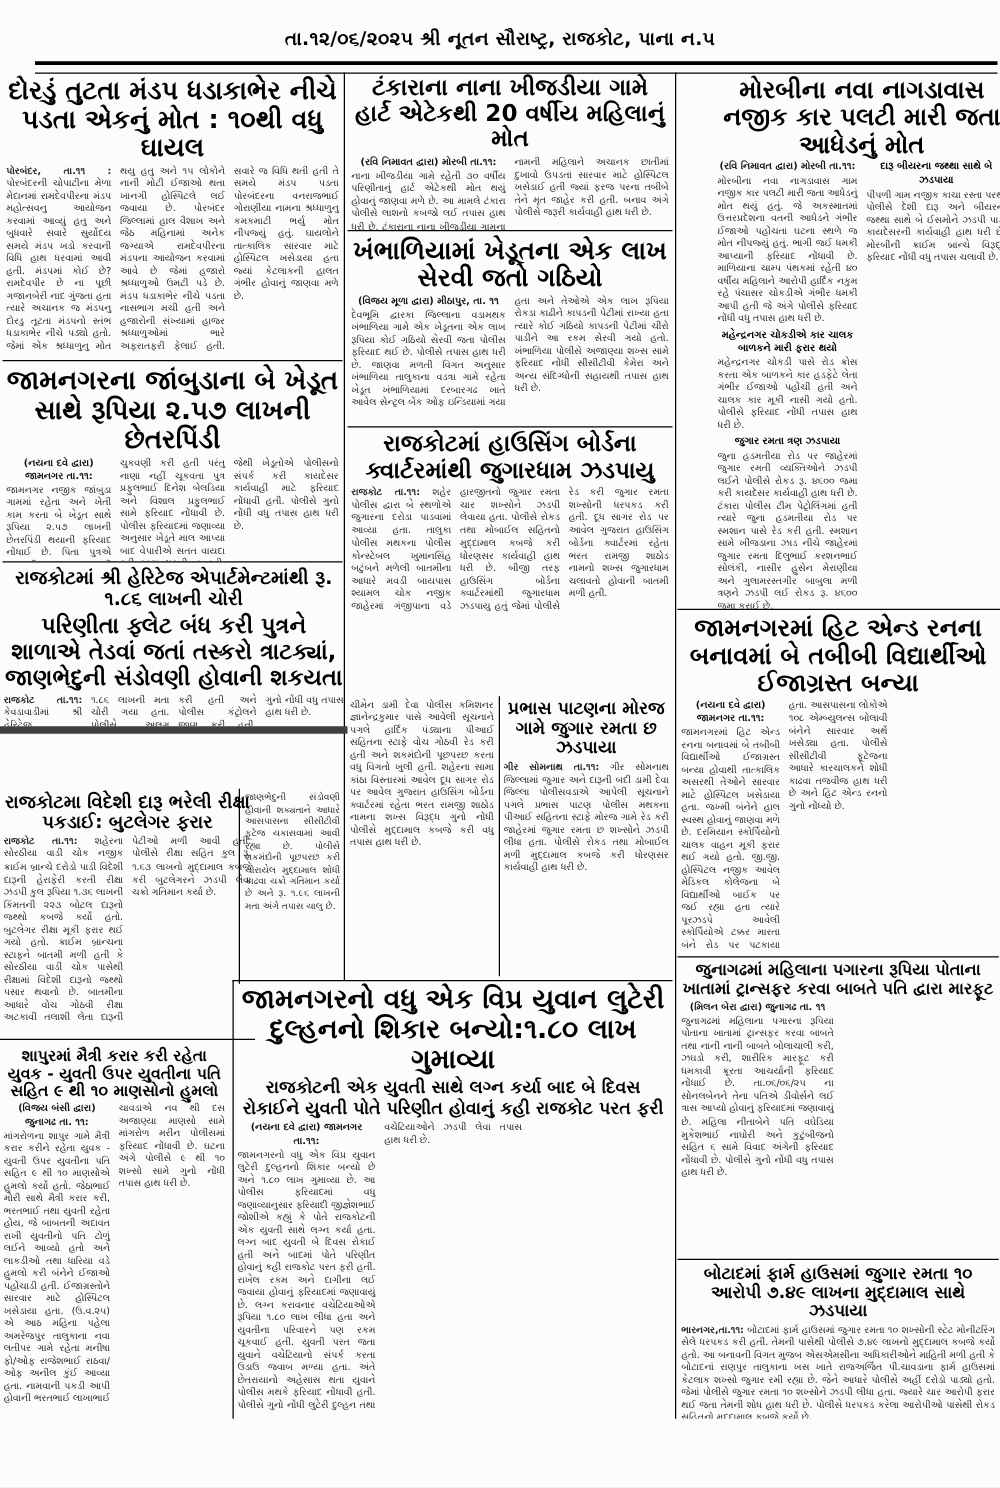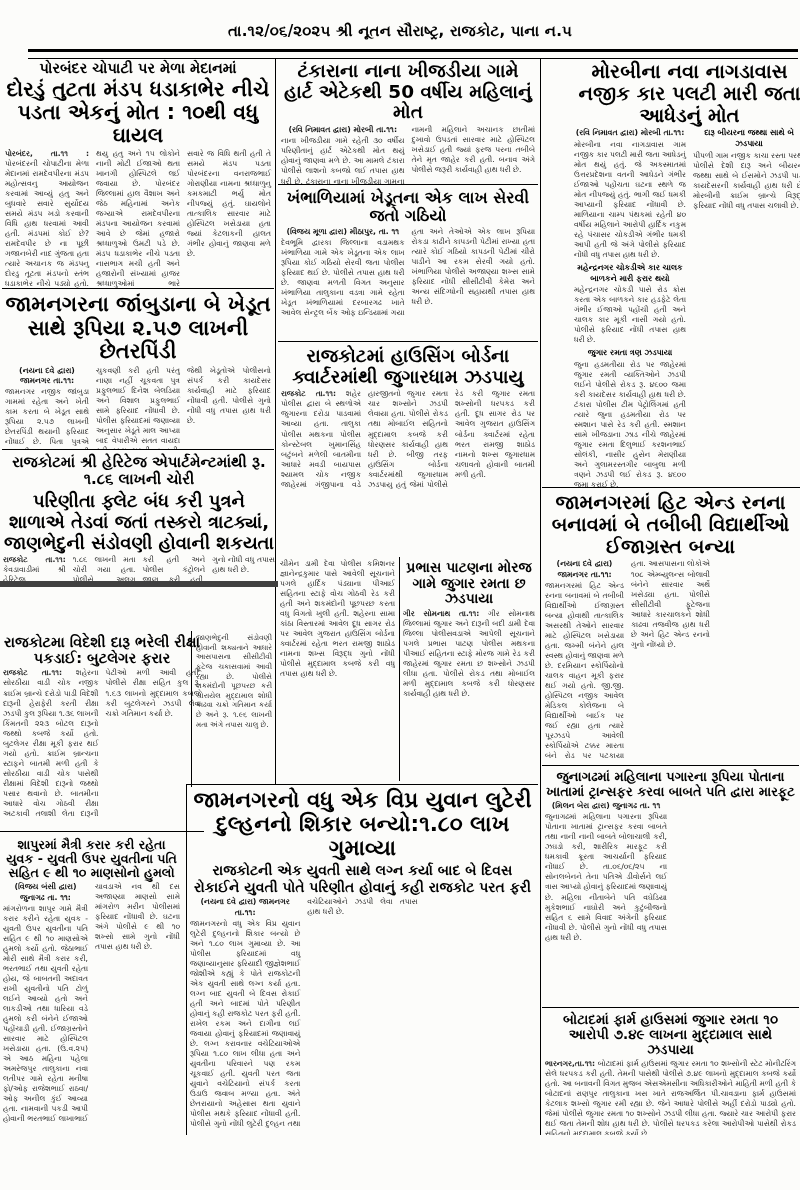--- a/index.html
+++ b/index.html
@@ -61,21 +61,21 @@
 
   #shapur{left:0px;top:835px;width:183px;height:296px;}
   #shapur .hl{font-size:12.6px;}
   #shapur .body{height:248px;}
 
   #tankara{left:278px;top:58px;width:260px;height:127px;border-bottom:1px solid #000;}
   #tankara .hl{font-size:18.5px;}
   #tankara .body{height:74px;}
 
   #khambhaliya{left:278px;top:186px;width:260px;height:156px;border-bottom:1px solid #000;}
-  #khambhaliya .hl{font-size:16px;}
+  #khambhaliya .hl{font-size:20px;}
   #khambhaliya .body{height:100px;}
 
   #housing{left:278px;top:343px;width:260px;height:213px;}
   #housing .hl{font-size:18.5px;}
   #housing .sub{font-size:13px;}
   #housing .body{height:110px;}
 
   #housingcont{left:278px;top:557px;width:119px;height:224px;padding:2px;}
   #housingcont .body{column-count:1;height:218px;}
 
@@ -110,21 +110,20 @@
 <div class="sheet">
 
   <div class="masthead">તા.૧૨/૦૬/૨૦૨૫ શ્રી નૂતન સૌરાષ્ટ્ર, રાજકોટ, પાના ન.૫</div>
   <div class="rule-double"></div>
 
   <div class="vrule" style="left:275px;top:58px;height:726px;"></div>
   <div class="vrule" style="left:540px;top:58px;height:1077px;"></div>
   <div class="vrule" style="left:191px;top:631px;height:156px;"></div>
 
   <article id="porbandar">
-    <div class="kicker">પોરબંદર ચોપાટી પર મેળા મેદાનમાં</div>
     <h1 class="hl">દોરડું તુટતા મંડપ ધડાકાભેર નીચે પડતા એકનું મોત : ૧૦થી વધુ ઘાયલ</h1>
     <div class="body cols-3">
       <span class="dateline">પોરબંદર, તા.૧૧ :</span>
       <span>પોરબંદરની ચોપાટીના મેળા મેદાનમાં રામદેવપીરના મંડપ મહોત્સવનુ આયોજન કરવામાં આવ્યું હતુ અને બુધવારે સવારે સુર્યોદય સમયે મંડપ ખડો કરવાની વિધિ હાથ ધરવામાં આવી હતી. મંડપમાં કોઈ છે? રામદેવપીર છે ના પૂછી ગજાનબેરી નાદ ગુંજતા હતા ત્યારે અચાનક જ મંડપનુ દોરડુ તૂટતા મંડપનો સ્તંભ ધડાકાભેર નીચે પડ્યો હતો. જેમાં એક શ્રધ્ધાળુનુ મોત થયુ હતુ અને ૧૫ લોકોને નાની મોટી ઈજાઓ થતા ખાનગી હોસ્પિટલે લઈ જવાયા છે. પોરબંદર જિલ્લામાં હાલ વૈશાખ અને જેઠ મહિનામાં અનેક જગ્યાએ રામદેવપીરના મંડપના આયોજન કરવામાં આવે છે જેમાં હજારો શ્રધ્ધાળુઓ ઉમટી પડે છે. મંડપ ધડાકાભેર નીચે પડતા નાસભાગ મચી હતી અને હજારોની સંખ્યામાં હાજર શ્રધ્ધાળુઓમાં ભારે અફરાતફરી ફેલાઈ હતી. સવારે જ વિધિ થતી હતી તે સમયે મંડપ પડતા પોરબંદરના વનરાજભાઈ ગોરાણીયા નામના શ્રધ્ધાળુનુ કમકમાટી ભર્યુ મોત નીપજ્યું હતું. ઘાયલોને તાત્કાલિક સારવાર માટે હોસ્પિટલ ખસેડાયા હતા જ્યાં કેટલાકની હાલત ગંભીર હોવાનું જાણવા મળે છે.</span>
     </div>
   </article>
 
   <article id="jamfarmers">
     <h1 class="hl">જામનગરના જાંબુડાના બે ખેડૂત સાથે રૂપિયા ૨.૫૭ લાખની છેતરપિંડી</h1>
     <div class="body cols-3">
@@ -158,21 +157,21 @@
 
   <article id="shapur">
     <h1 class="hl">શાપુરમાં મૈત્રી કરાર કરી રહેતા યુવક - યુવતી ઉપર યુવતીના પતિ સહિત ૯ થી ૧૦ માણસોનો હુમલો</h1>
     <div class="body cols-2">
       <span class="byline">(વિજય બંસી દ્વારા) જુનાગઢ તા. ૧૧:</span>
       <span>માંગરોળના શાપુર ગામે મૈત્રી કરાર કરીને રહેતા યુવક - યુવતી ઉપર યુવતીના પતિ સહિત ૯ થી ૧૦ માણસોએ હુમલો કર્યો હતો. જેઠાભાઈ મોરી સાથે મૈત્રી કરાર કરી, ભરતભાઈ તથા યુવતી રહેતા હોય, જે બાબતની અદાવત રાખી યુવતીનો પતિ ટોળું લઈને આવ્યો હતો અને લાકડીઓ તથા ધારિયા વડે હુમલો કરી બંનેને ઈજાઓ પહોંચાડી હતી. ઈજાગ્રસ્તોને સારવાર માટે હોસ્પિટલ ખસેડાયા હતા. (ઉ.વ.૨૫) એ આઠ મહિના પહેલા અમરેજપુર તાલુકાના નવા લતીપર ગામે રહેતા મનીષા ફો/ઓફ રાજેશભાઈ રાઠવા/ઓફ અનીલ કુંઈ આવ્યા હતા. નામવાની પકડી આપી હોવાની ભરતભાઈ લાખાભાઈ ચાવડાએ નવ થી દસ અજાણ્યા માણસો સામે માંગરોળ મરીન પોલીસમાં ફરિયાદ નોંધાવી છે. ઘટના અંગે પોલીસે ૯ થી ૧૦ શખ્સો સામે ગુનો નોંધી તપાસ હાથ ધરી છે.</span>
     </div>
   </article>
 
   <article id="tankara">
-    <h1 class="hl">ટંકારાના નાના ખીજડીયા ગામે હાર્ટ એટેકથી 50 વર્ષીય મહિલાનું મોત</h1>
+    <h1 class="hl">ટંકારાના નાના ખીજડીયા ગામે હાર્ટ એટેકથી 20 વર્ષીય મહિલાનું મોત</h1>
     <div class="body cols-2">
       <span class="byline">(રવિ નિમાવત દ્વારા) મોરબી તા.૧૧:</span>
       <span>નાના ખીજડીયા ગામે રહેતી ૩૦ વર્ષીય પરિણીતાનું હાર્ટ એટેકથી મોત થયું હોવાનું જાણવા મળે છે. આ મામલે ટંકારા પોલીસે લાશનો કબજો લઈ તપાસ હાથ ધરી છે. ટંકારાના નાના ખીજડીયા ગામના હેતલબેન અશ્વિનભાઈ ધાંધી (ઉ.વ.૩૦) નામની મહિલાને અચાનક છાતીમાં દુખાવો ઉપડતાં સારવાર માટે હોસ્પિટલ ખસેડાઈ હતી જ્યાં ફરજ પરના તબીબે તેને મૃત જાહેર કરી હતી. બનાવ અંગે પોલીસે જરૂરી કાર્યવાહી હાથ ધરી છે.</span>
     </div>
   </article>
 
   <article id="khambhaliya">
     <h1 class="hl">ખંભાળિયામાં ખેડૂતના એક લાખ સેરવી જતો ગઠિયો</h1>
     <div class="body cols-2">
       <span class="byline">(વિજય મૂળા દ્વારા) મીઠાપુર, તા. ૧૧</span>

